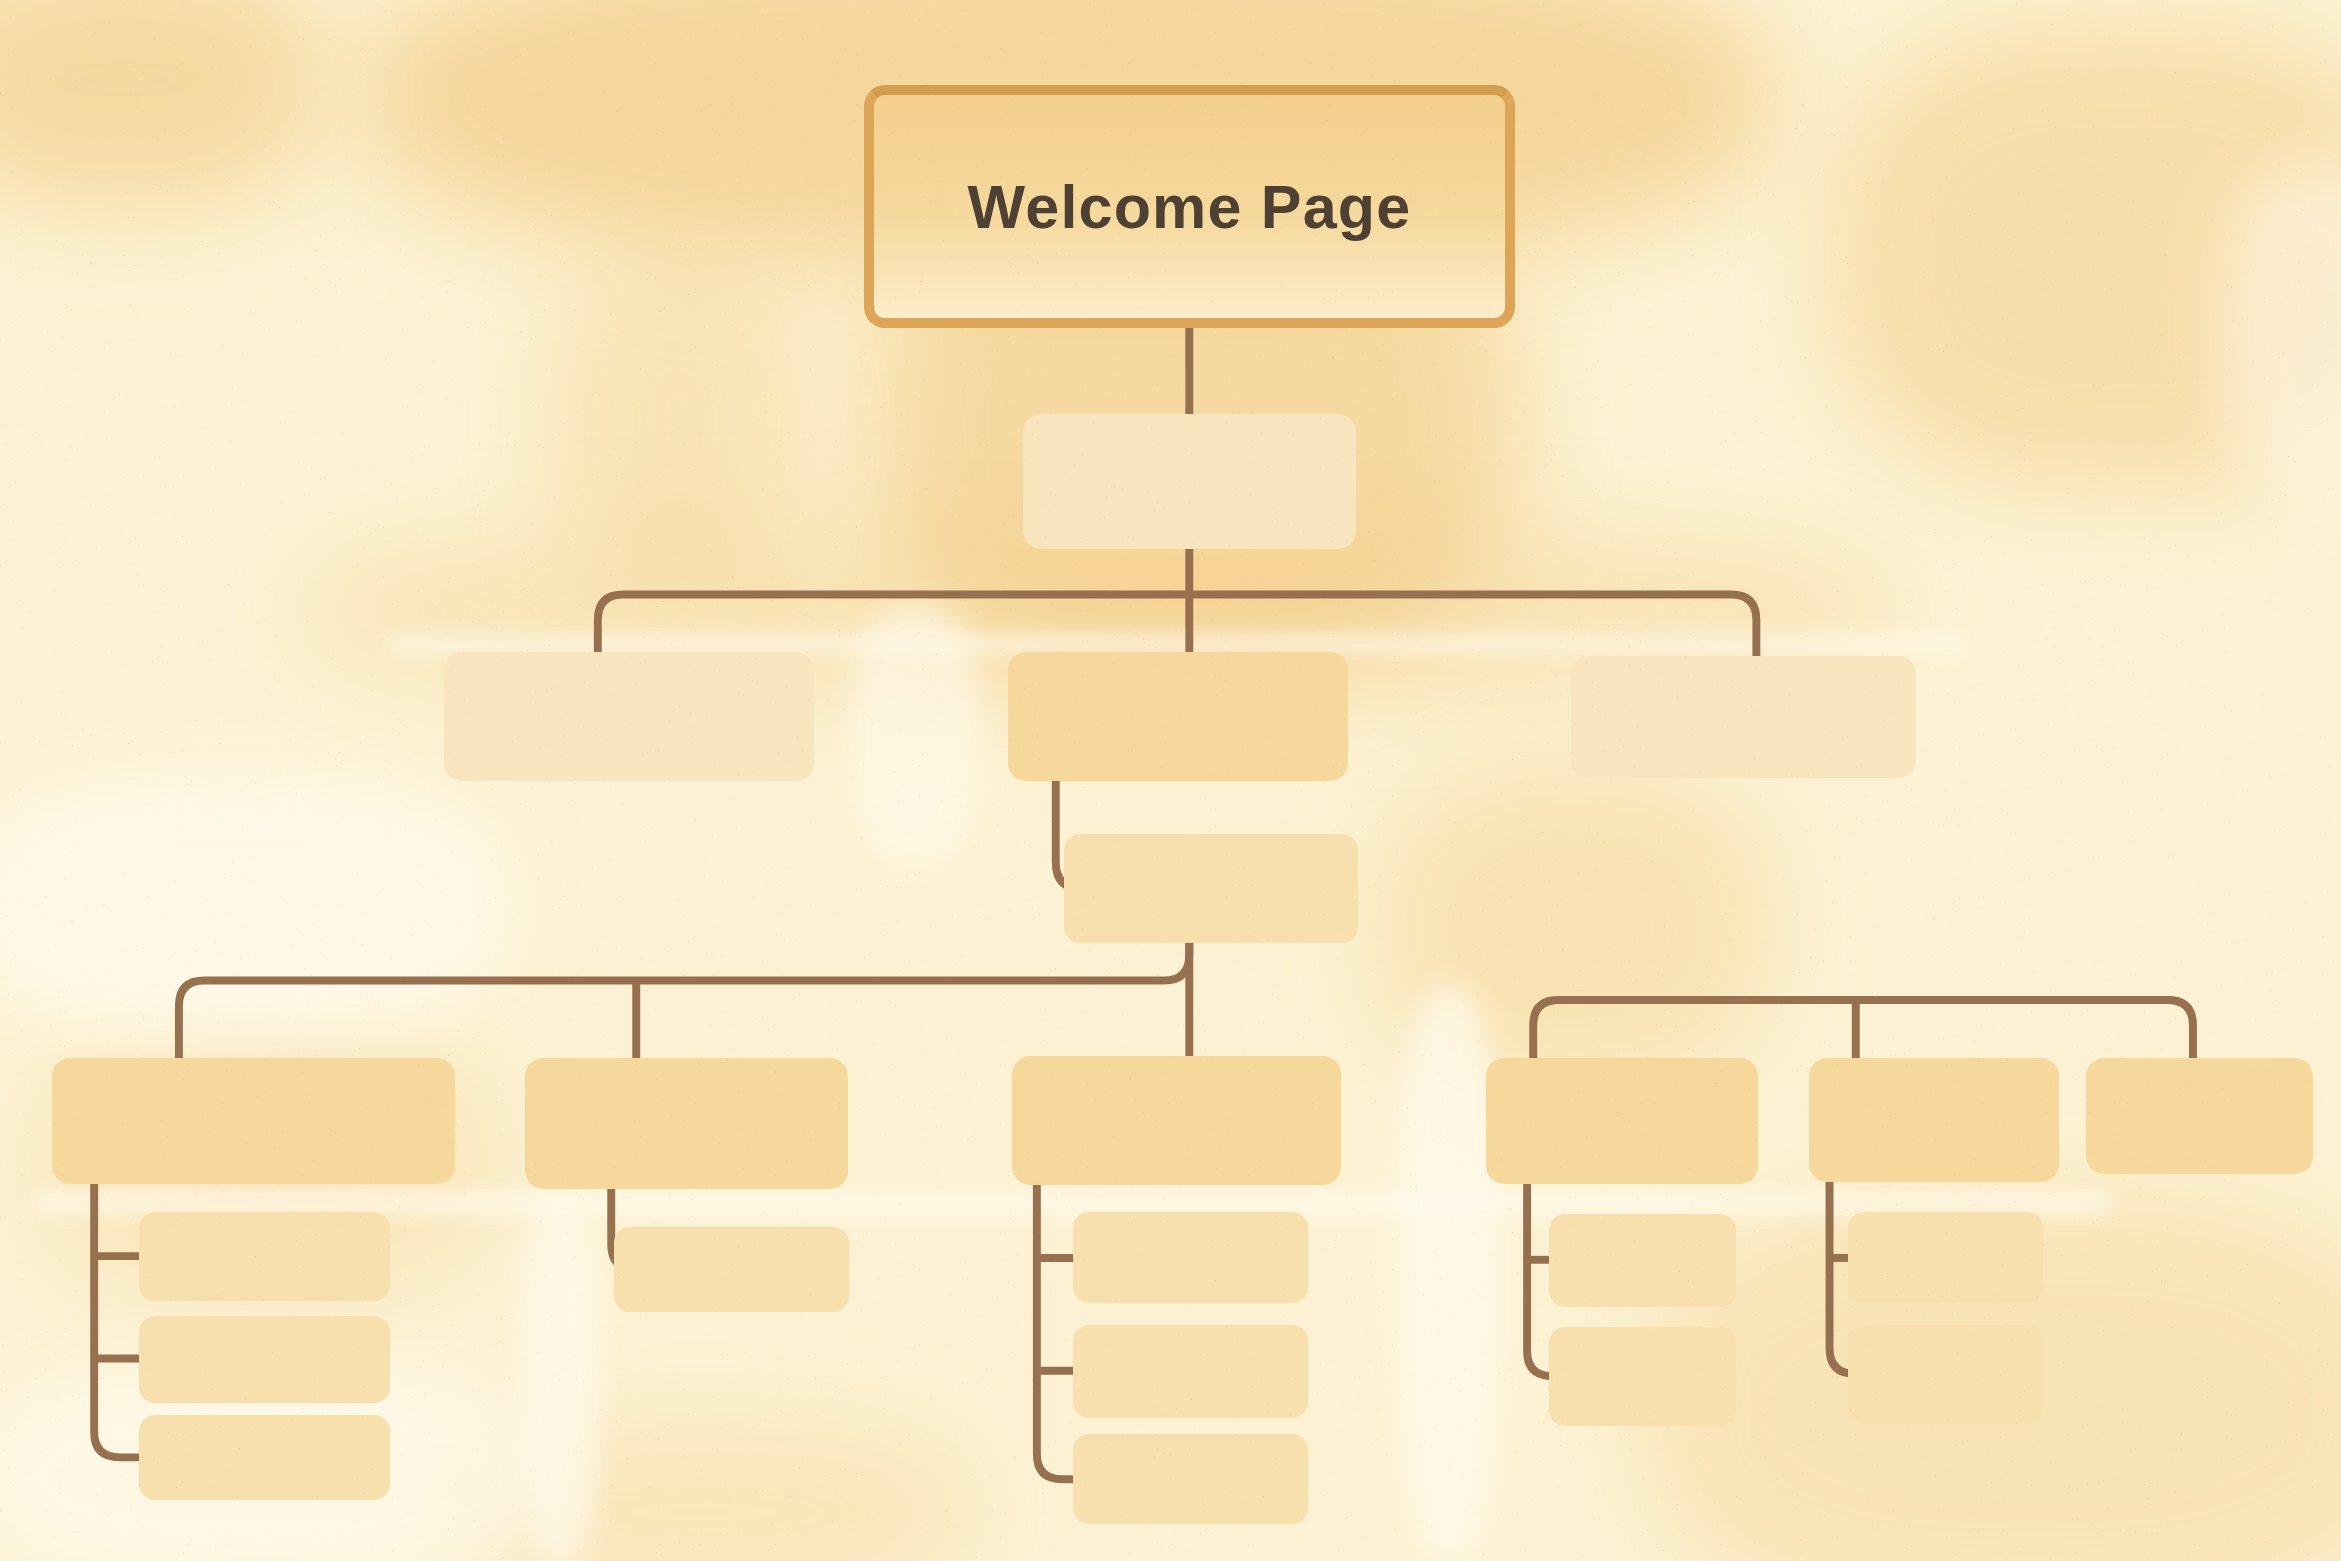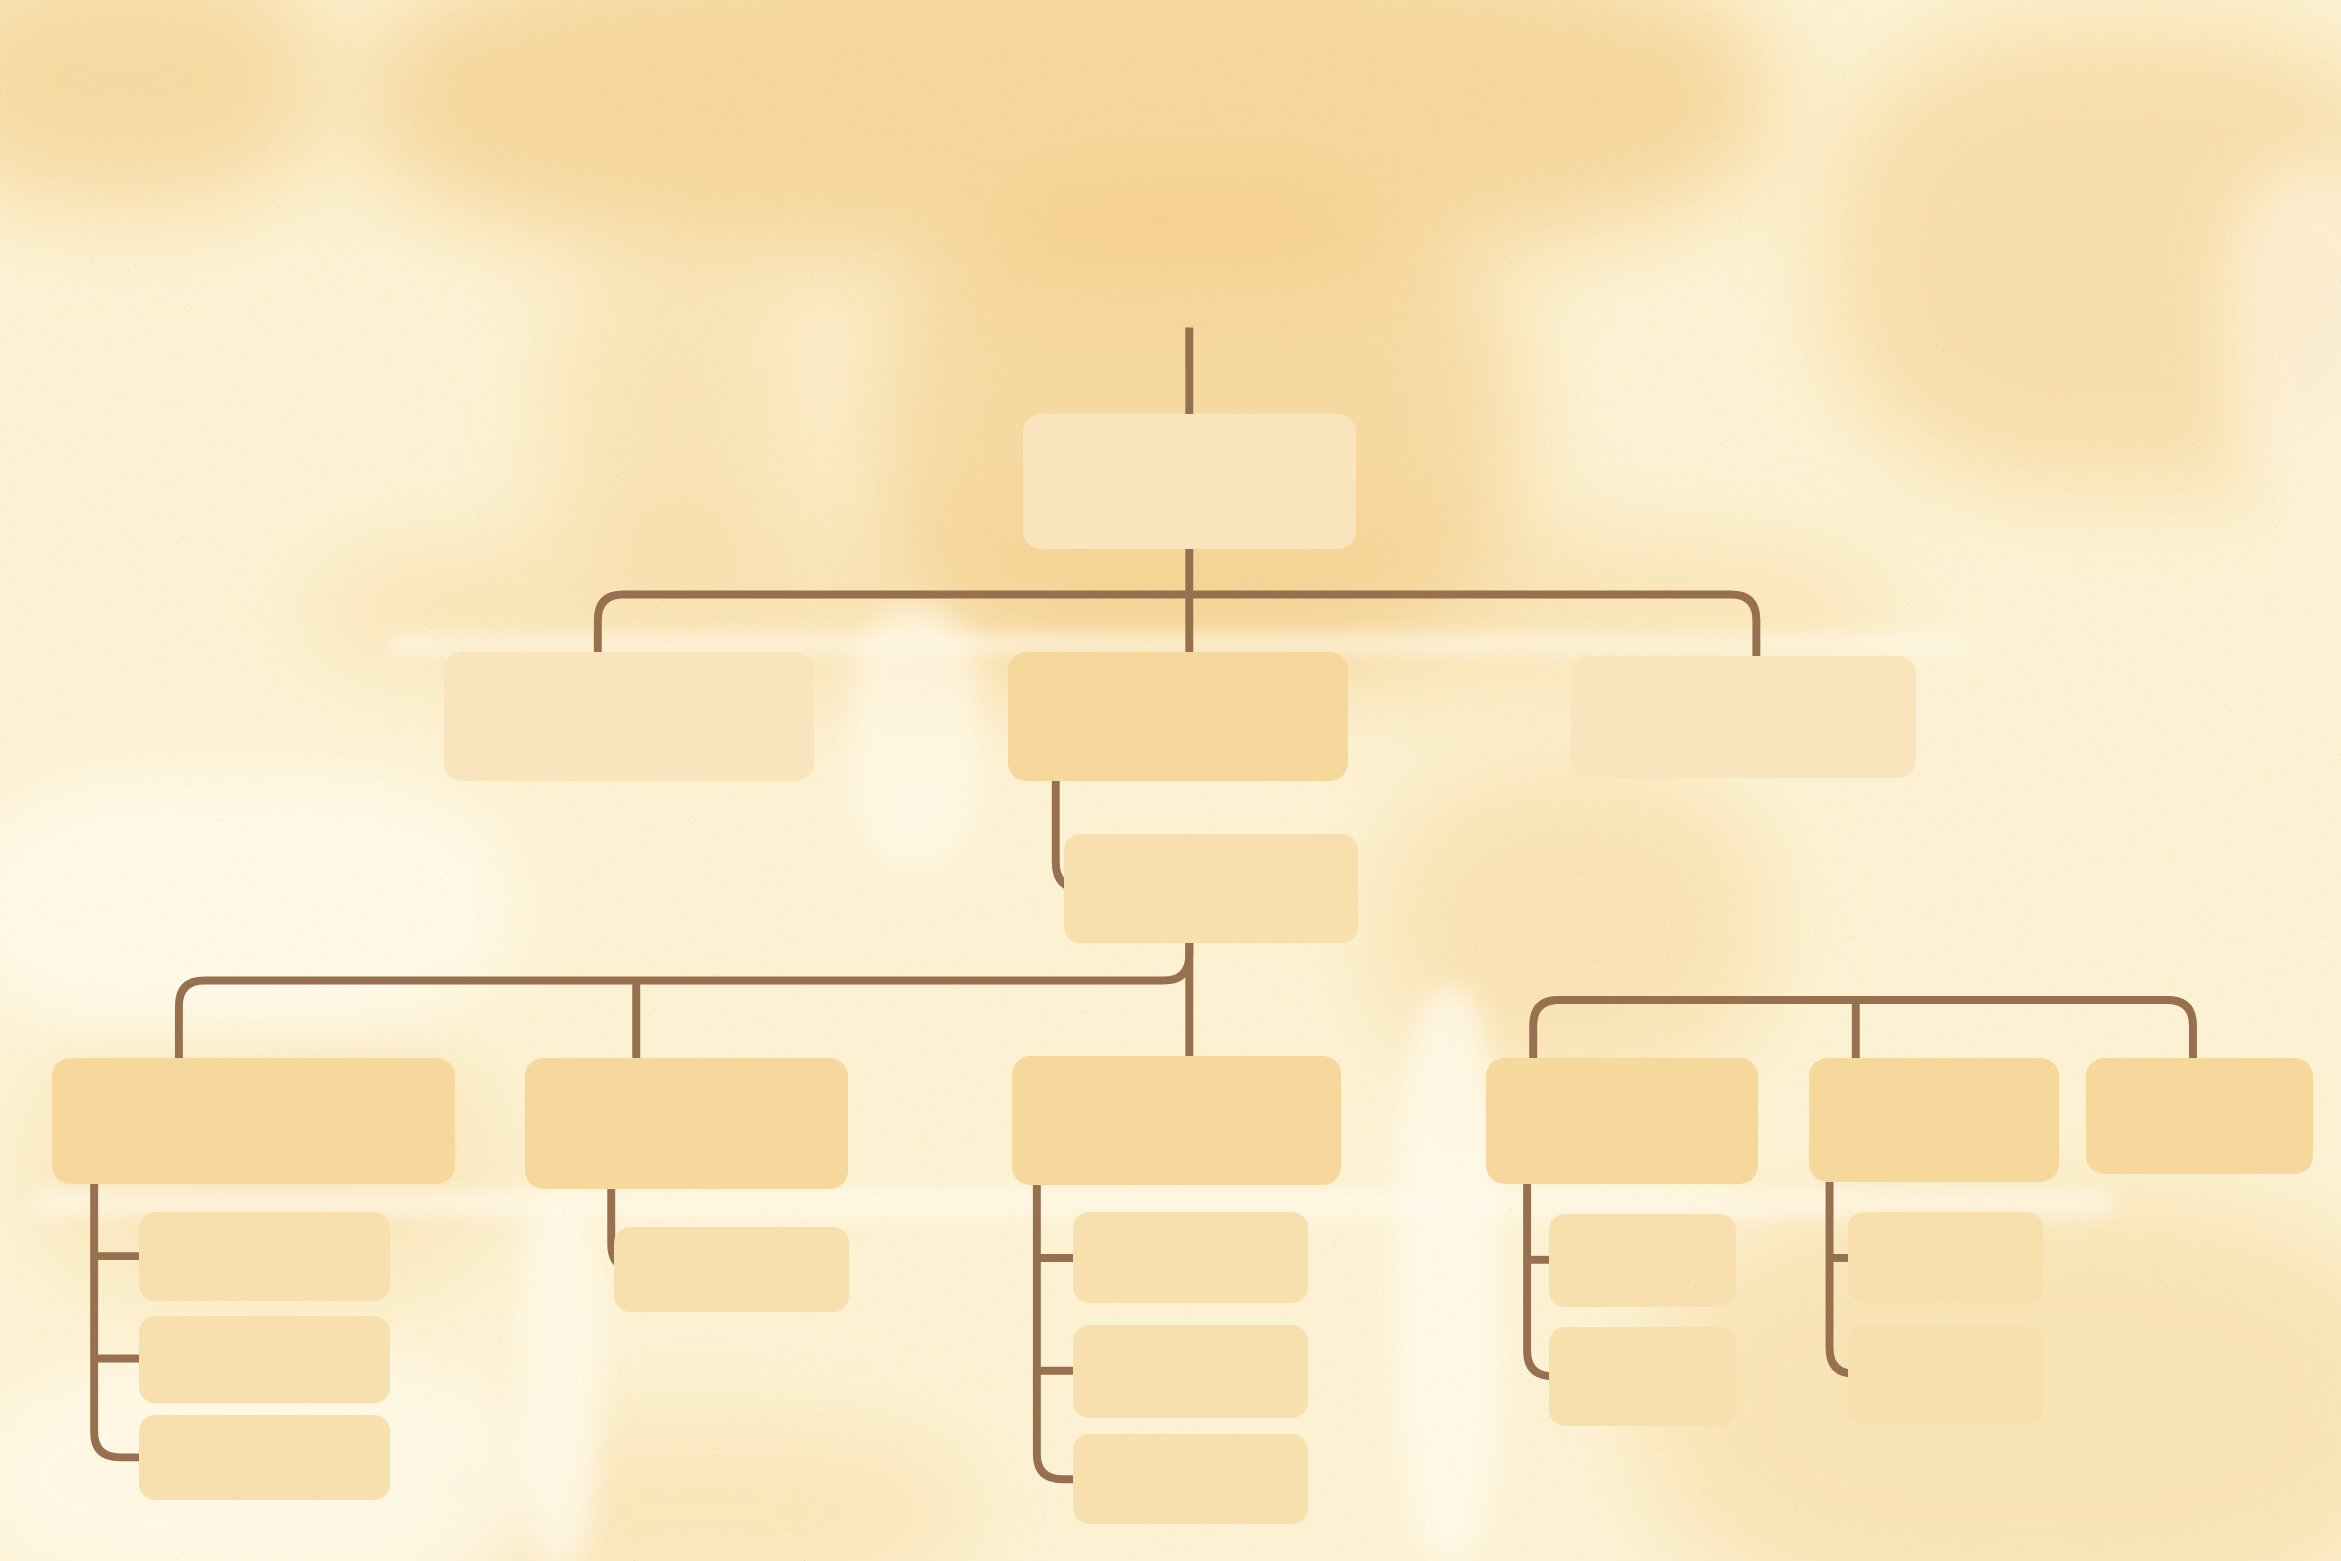--- a/index.html
+++ b/index.html
@@ -82,20 +82,23 @@
     <path d="M1700 2063 L1770 2063"></path>
     <path d="M1700 2248 L1770 2248"></path>
     <path d="M2504 1939 L2504 2215 Q2504 2257 2546 2257 L2560 2257"></path>
     <path d="M2504 2066 L2550 2066"></path>
     <path d="M3000 1937 L3000 2211 Q3000 2253 3042 2253 L3060 2253"></path>
     <path d="M3000 2063 L3040 2063"></path>
     <path d="M2514 1737 L2514 1682 Q2514 1640 2556 1640 L3554 1640 Q3596 1640 3596 1682 L3596 1737"></path>
     <path d="M3043 1640 L3043 1737"></path>
   </svg>
 
+  <div class="node welcome" style="left:864px;top:85px;width:651px;height:243px">
+    <span class="welcome-label">Welcome Page</span>
+  </div>
 
   <div class="node soft" style="left:1023px;top:414px;width:333px;height:135px"></div>
 
   <div class="node soft" style="left:444px;top:652px;width:370px;height:129px"></div>
   <div class="node strong" style="left:1008px;top:652px;width:340px;height:129px"></div>
   <div class="node soft" style="left:1571px;top:656px;width:345px;height:122px"></div>
 
   <div class="node mid" style="left:1064px;top:834px;width:294px;height:109px"></div>
 
   <div class="node strong" style="left:52px;top:1058px;width:403px;height:126px"></div>

